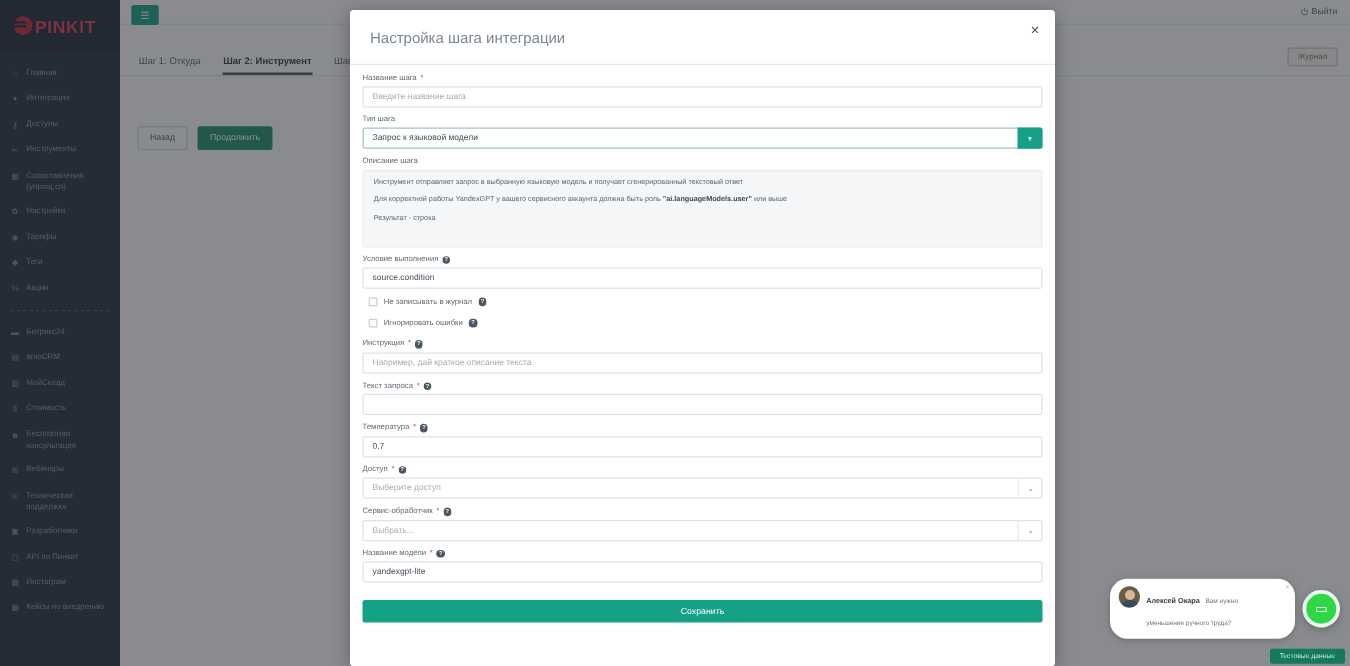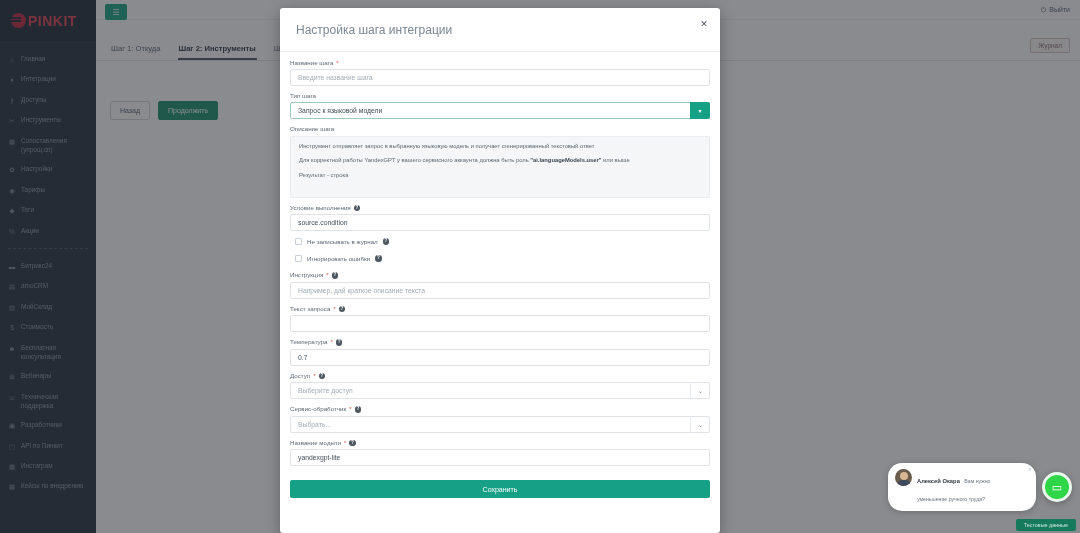--- a/index.html
+++ b/index.html
@@ -127,21 +127,21 @@
   .overlay {
     position: absolute; inset: 0;
     background: rgba(40,44,50,.55);
     z-index: 40;
   }
 
   
   .modal {
     position: absolute; z-index: 50;
     left: 280px; top: 8px;
-    width: 440px; height: 525px;
+    width: 564px; height: 525px;
     background: #fff;
     border-radius: 3px;
     box-shadow: 0 3px 14px rgba(0,0,0,.3);
     display: flex; flex-direction: column;
     overflow: hidden;
   }
   .modal-head {
     height: 44px; flex: none;
     display: flex; align-items: center;
     padding: 0 16px;
@@ -395,21 +395,21 @@
     <div class="hamburger">
       <span>☰</span>
     </div>
 
     <div class="page-head">
       <button class="journal-btn">Журнал</button>
     </div>
 
     <div class="tabs" id="tabs">
         <div class="tab">Шаг 1: Откуда</div>
-        <div class="tab active">Шаг 2: Инструменты</div>
+        <div class="tab active">Шаг 2: Инструмент</div>
         <div class="tab">Шаг 3</div>
       </div>
 
     <div class="wizard-btns">
       <button class="btn">Назад</button>
       <button class="btn btn-primary">Продолжить</button>
     </div>
   </div>
 </div>
 

